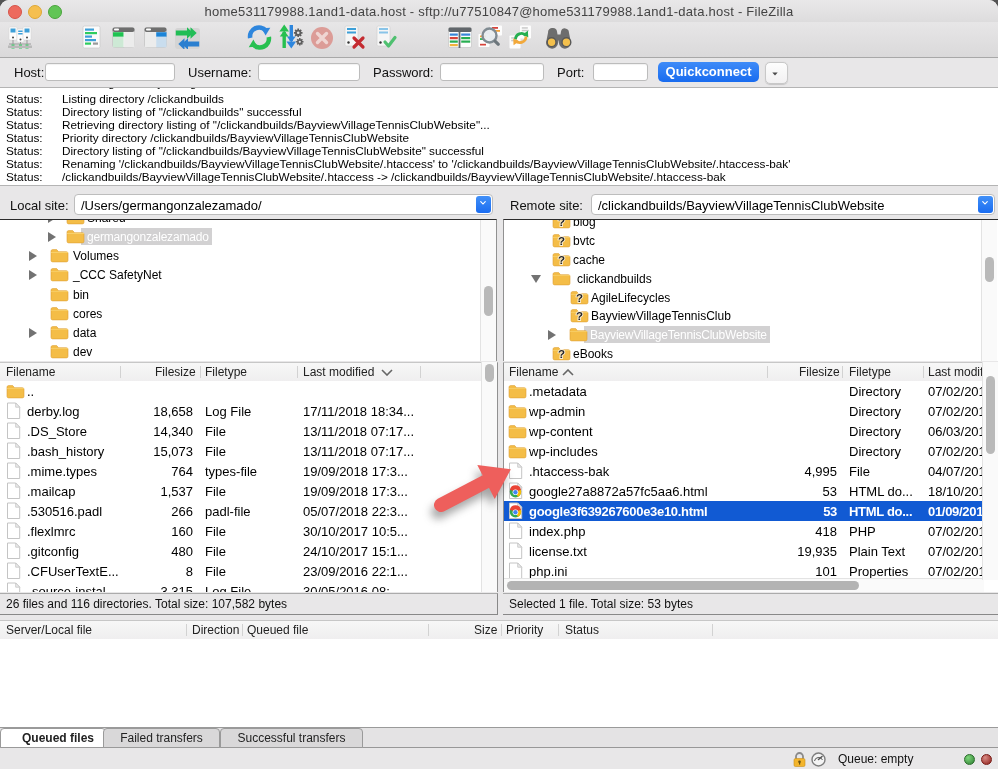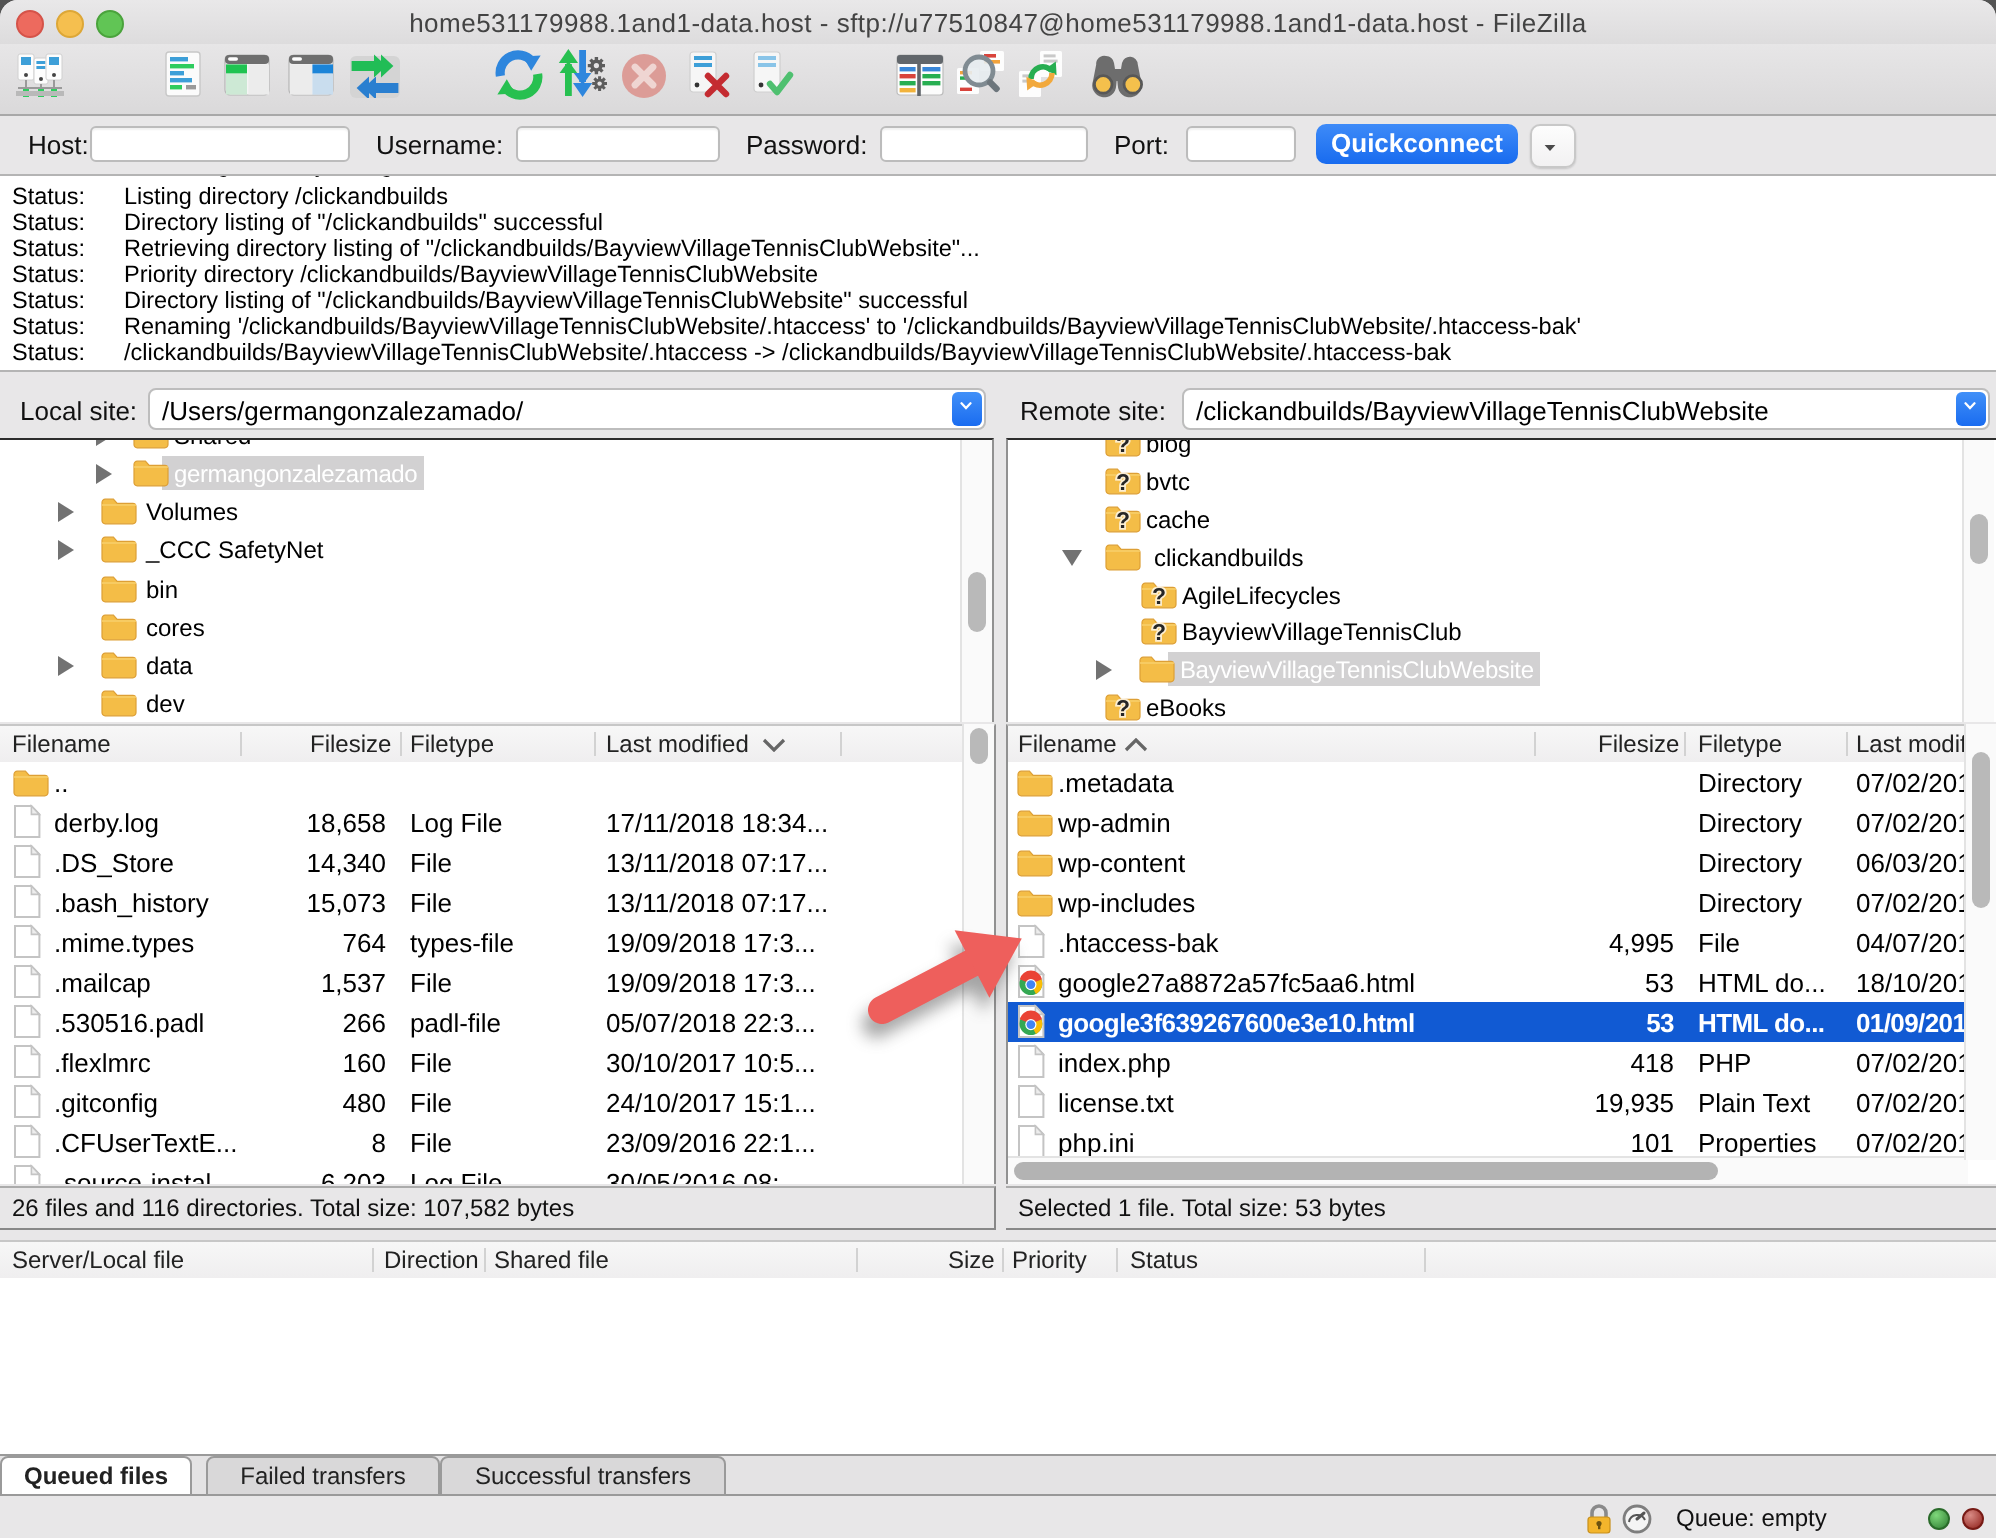--- a/index.html
+++ b/index.html
@@ -542,21 +542,21 @@
         <div class="c abs num" style="left:110px;top:3px;width:83px;">8</div>
         <div class="c abs" style="left:205px;top:3px;">File</div>
         <div class="c abs" style="left:303px;top:3px;">23/09/2016 22:1...</div>
       </div>
       <div class="frow" style="top:200px;">
         <div class="c abs" style="left:6px;top:1px;width:19px;"><svg width="15" height="18" viewBox="0 0 15 18">
             <path d="M1.5 1 h8.2 l4 4.2 v11.3 h-12.2 z" fill="#fff" stroke="#c4c4c4"></path>
             <path d="M9.7 1 l4 4.2 h-4 z" fill="#ededed" stroke="#c4c4c4" stroke-width="0.8"></path>
           </svg></div>
         <div class="c abs" style="left:32px;top:3px;">source-instal...</div>
-        <div class="c abs num" style="left:110px;top:3px;width:83px;">6,203</div>
+        <div class="c abs num" style="left:110px;top:3px;width:83px;">3,315</div>
         <div class="c abs" style="left:205px;top:3px;">Log File</div>
         <div class="c abs" style="left:303px;top:3px;">30/05/2016 08:...</div>
       </div>
     </div>
   <div id="rlist" class="abs flist" style="left:503px;width:495px;border-left:1px solid #919191;">
       <div class="frow" style="top:0px;width:480px;">
         <div class="c abs" style="left:4px;top:3px;width:19px;"><svg width="19" height="15" viewBox="0 0 19 15">
             <path d="M1 3.2 a1.6 1.6 0 0 1 1.6-1.6 h4.1 l1.9 2.1 h7.8 a1.6 1.6 0 0 1 1.6 1.6 v7 a1.6 1.6 0 0 1 -1.6 1.6 h-13.8 a1.6 1.6 0 0 1 -1.6-1.6 z" fill="#f4bd47" stroke="#dd9f35" stroke-width="0.6"></path>
             <path d="M1 4.9 h17 v-0.8 h-17 z" fill="#f8d06b"></path>
           </svg></div>
@@ -686,33 +686,33 @@
     </div>
   <div class="abs pstat" style="left:503px;width:495px;">
       <span>Selected 1 file. Total size: 53 bytes</span>
     </div>
 
   <div id="qhead" class="abs">
     <span class="hc abs" style="left:6px;top:2px;">Server/Local file</span>
       <span class="hsep" style="left:186px;"></span>
     <span class="hc abs" style="left:192px;top:2px;">Direction</span>
       <span class="hsep" style="left:242px;"></span>
-    <span class="hc abs" style="left:247px;top:2px;">Shared file</span>
+    <span class="hc abs" style="left:247px;top:2px;">Queued file</span>
       <span class="hsep" style="left:428px;"></span>
     <span class="hc abs" style="left:474px;top:2px;">Size</span>
       <span class="hsep" style="left:501px;"></span>
     <span class="hc abs" style="left:506px;top:2px;">Priority</span>
       <span class="hsep" style="left:558px;"></span>
     <span class="hc abs" style="left:565px;top:2px;">Status</span>
       <span class="hsep" style="left:712px;"></span>
   </div>
   <div id="qbody" class="abs"></div>
 
   <div id="tabrow" class="abs">
-    <div class="tab active" style="left:0;width:94px;">Queued files</div>
+    <div class="tab active" style="left:0;width:94px;padding-left:10px;">Queued files</div>
     <div class="tab" style="left:103px;width:115px;">Failed transfers</div>
     <div class="tab" style="left:220px;width:141px;">Successful transfers</div>
   </div>
 
   <div id="botbar" class="abs">
     <svg class="abs" style="left:792px;top:4px;" width="15" height="15" viewBox="0 0 15 15">
       <path d="M4 7 v-2.5 a3.5 3.5 0 0 1 7 0 V7" fill="none" stroke="#8a8a8a" stroke-width="1.8"></path>
       <rect x="2" y="6.5" width="11" height="8" rx="1.5" fill="#f3b52c" stroke="#c78f1b" stroke-width="0.6"></rect>
       <circle cx="7.5" cy="9.8" r="1.3" fill="#6b5210"></circle>
         <rect x="7" y="10" width="1.2" height="2.6" fill="#6b5210"></rect>

